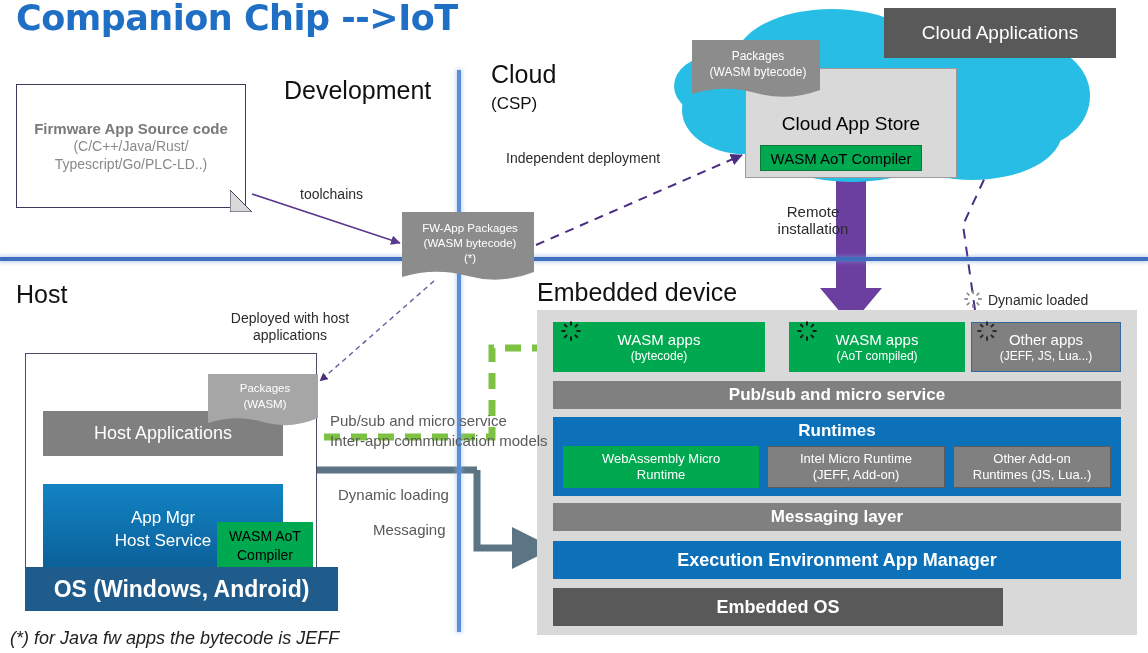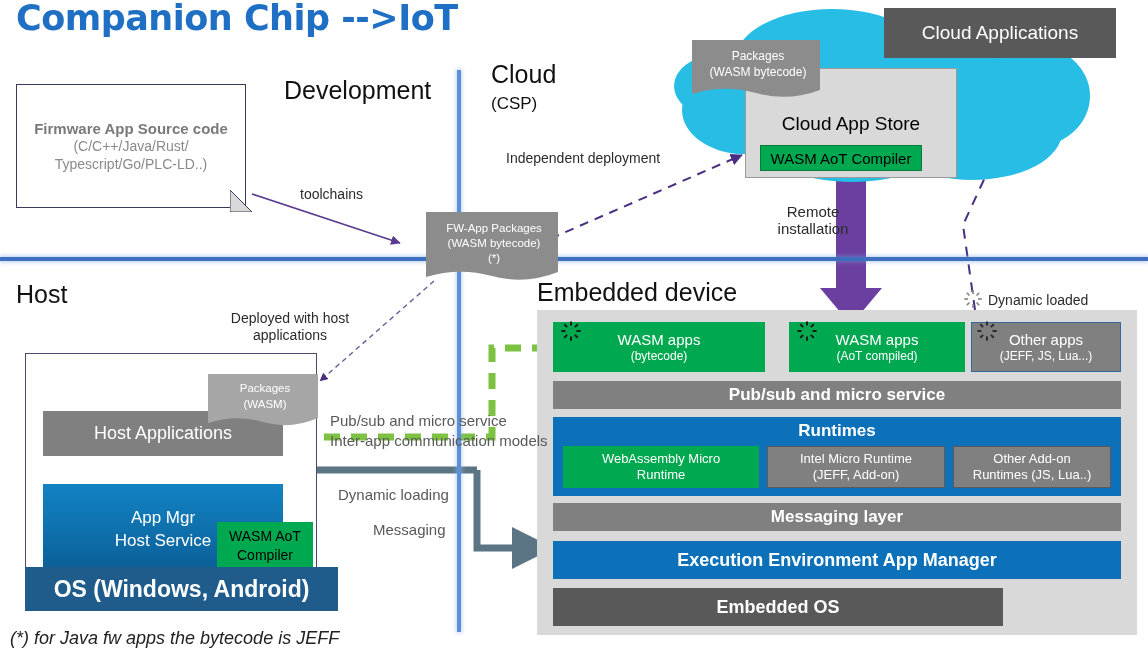--- a/index.html
+++ b/index.html
@@ -162,21 +162,21 @@
 <div class="doc" style="left:692px;top:40px;width:132px;height:62px;">
   <svg width="132" height="62" viewBox="0 0 132 62">
     <path d="M0,0 H128 V50 Q96,62 64,53 Q32,44 0,54 Z" fill="#8C8C8C"></path>
   </svg>
   <div class="lbl" style="top:8px;font-size:12px;color:#fff;line-height:16px;">
     <div>Packages</div>
     <div>(WASM bytecode)</div>
   </div>
 </div>
 
-<div class="doc" style="left:402px;top:212px;width:136px;height:74px;margin-left:24px;">
+<div class="doc" style="left:402px;top:212px;width:136px;height:74px;">
   <svg width="136" height="74" viewBox="0 0 136 74">
     <path d="M0,0 H132 V60 Q99,73 66,64 Q33,55 0,65 Z" fill="#8C8C8C"></path>
   </svg>
   <div class="lbl" style="top:9px;font-size:11.5px;color:#fff;line-height:15px;">
     <div>FW-App Packages</div>
     <div>(WASM bytecode)</div>
     <div>(*)</div>
   </div>
 </div>
 

